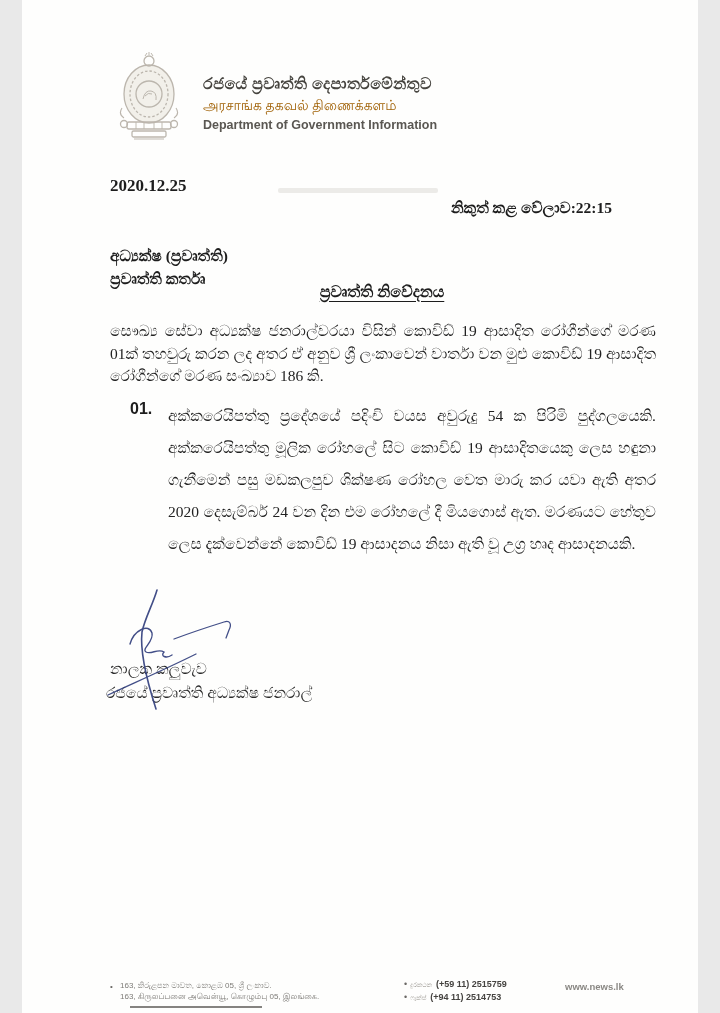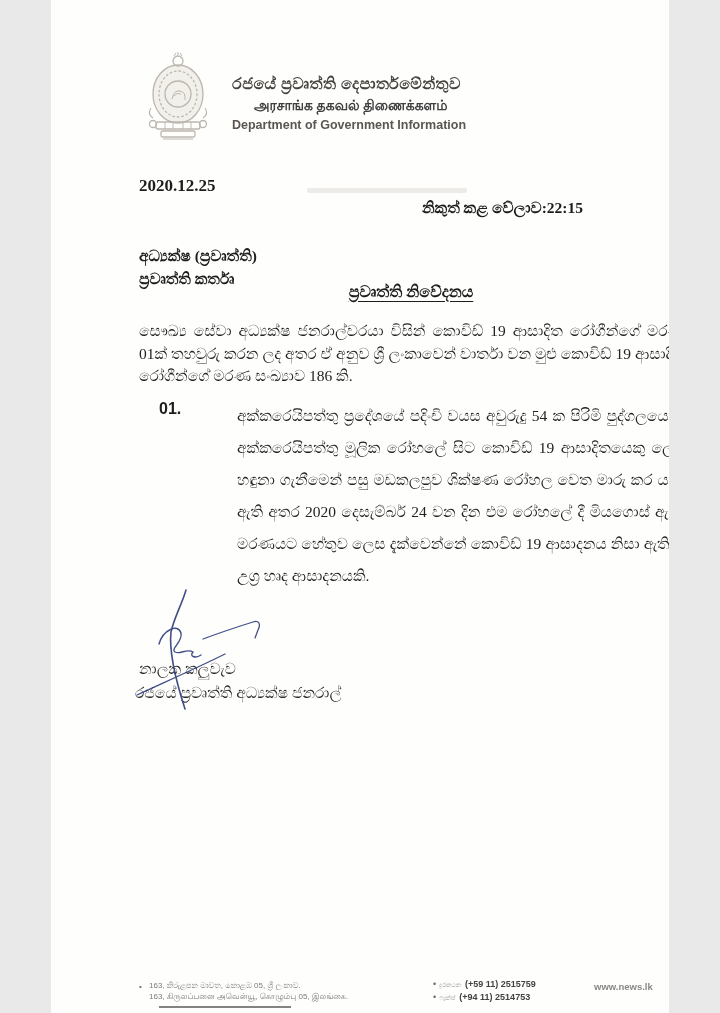--- a/index.html
+++ b/index.html
@@ -1,48 +1,48 @@
 <!DOCTYPE html>
 <html><head>
 <meta charset="utf-8">
 <style>
   html,body{margin:0;padding:0;background:#e9e9e9;}
   .page{
     position:relative;
-    width:618px;height:1013px;
+    width:676px;height:1013px;
     margin:0 auto;
     background:#fefefd;
     font-family:"Liberation Serif","DejaVu Serif",serif;
     color:#1d1d1d;
     overflow:hidden;
   }
   
   .emblem{position:absolute;left:90px;top:52px;width:74px;height:90px;}
   .dept-block{position:absolute;left:181px;top:74px;line-height:1.25;}
   .dept-si{font-size:16px;font-weight:bold;color:#46443f;letter-spacing:.5px;}
-  .dept-ta{font-size:14px;font-weight:bold;color:#404040;margin-top:3px;margin-left:22px;}
+  .dept-ta{font-size:14px;font-weight:normal;color:#a16207;margin-top:3px;}
   .dept-en{font-size:12.5px;font-weight:bold;color:#5a5752;margin-top:3px;font-family:"Liberation Sans",sans-serif;}
   
   .doc-date{position:absolute;left:88px;top:176px;font-size:17px;font-weight:bold;}
   .scan-smudge{position:absolute;left:256px;top:188px;width:160px;height:5px;background:#ecebe8;border-radius:2px;}
   .meta-right{position:absolute;right:86px;top:196px;text-align:right;font-size:15.5px;font-weight:bold;line-height:24px;}
   .to-block{position:absolute;left:88px;top:244px;font-size:15.5px;font-weight:bold;line-height:23px;}
   
   .doc-title{
     position:absolute;left:0;top:283px;width:720px;text-align:center;
     font-size:16px;font-weight:bold;text-decoration:underline;text-underline-offset:4px;
   }
   
   .para1{
     position:absolute;left:88px;top:320px;width:546px;
     font-size:15.5px;line-height:22.6px;text-align:justify;color:#222;
   }
   .para2{
     position:absolute;left:108px;top:400px;width:526px;
-    display:flex;align-items:flex-start;gap:40px;
+    display:flex;align-items:flex-start;
   }
   .item-no{font-size:16px;font-weight:bold;width:38px;flex:0 0 38px;font-family:"Liberation Sans",sans-serif;}
   .item-text{flex:1;font-size:15.5px;line-height:32px;text-align:justify;color:#222;}
   
   .sig-svg{position:absolute;left:78px;top:582px;width:160px;height:132px;z-index:3;pointer-events:none;}
   .sig-name{position:absolute;left:88px;top:660px;font-size:15.5px;color:#2b2b2b;}
   .sig-title{position:absolute;left:84px;top:684px;font-size:15.5px;color:#2b2b2b;}
   
   .footer{position:absolute;left:0;top:976px;width:720px;font-family:"Liberation Sans","DejaVu Sans",sans-serif;}
   .addr{position:absolute;left:98px;top:4px;font-size:8px;color:#7d7b77;line-height:11px;}

